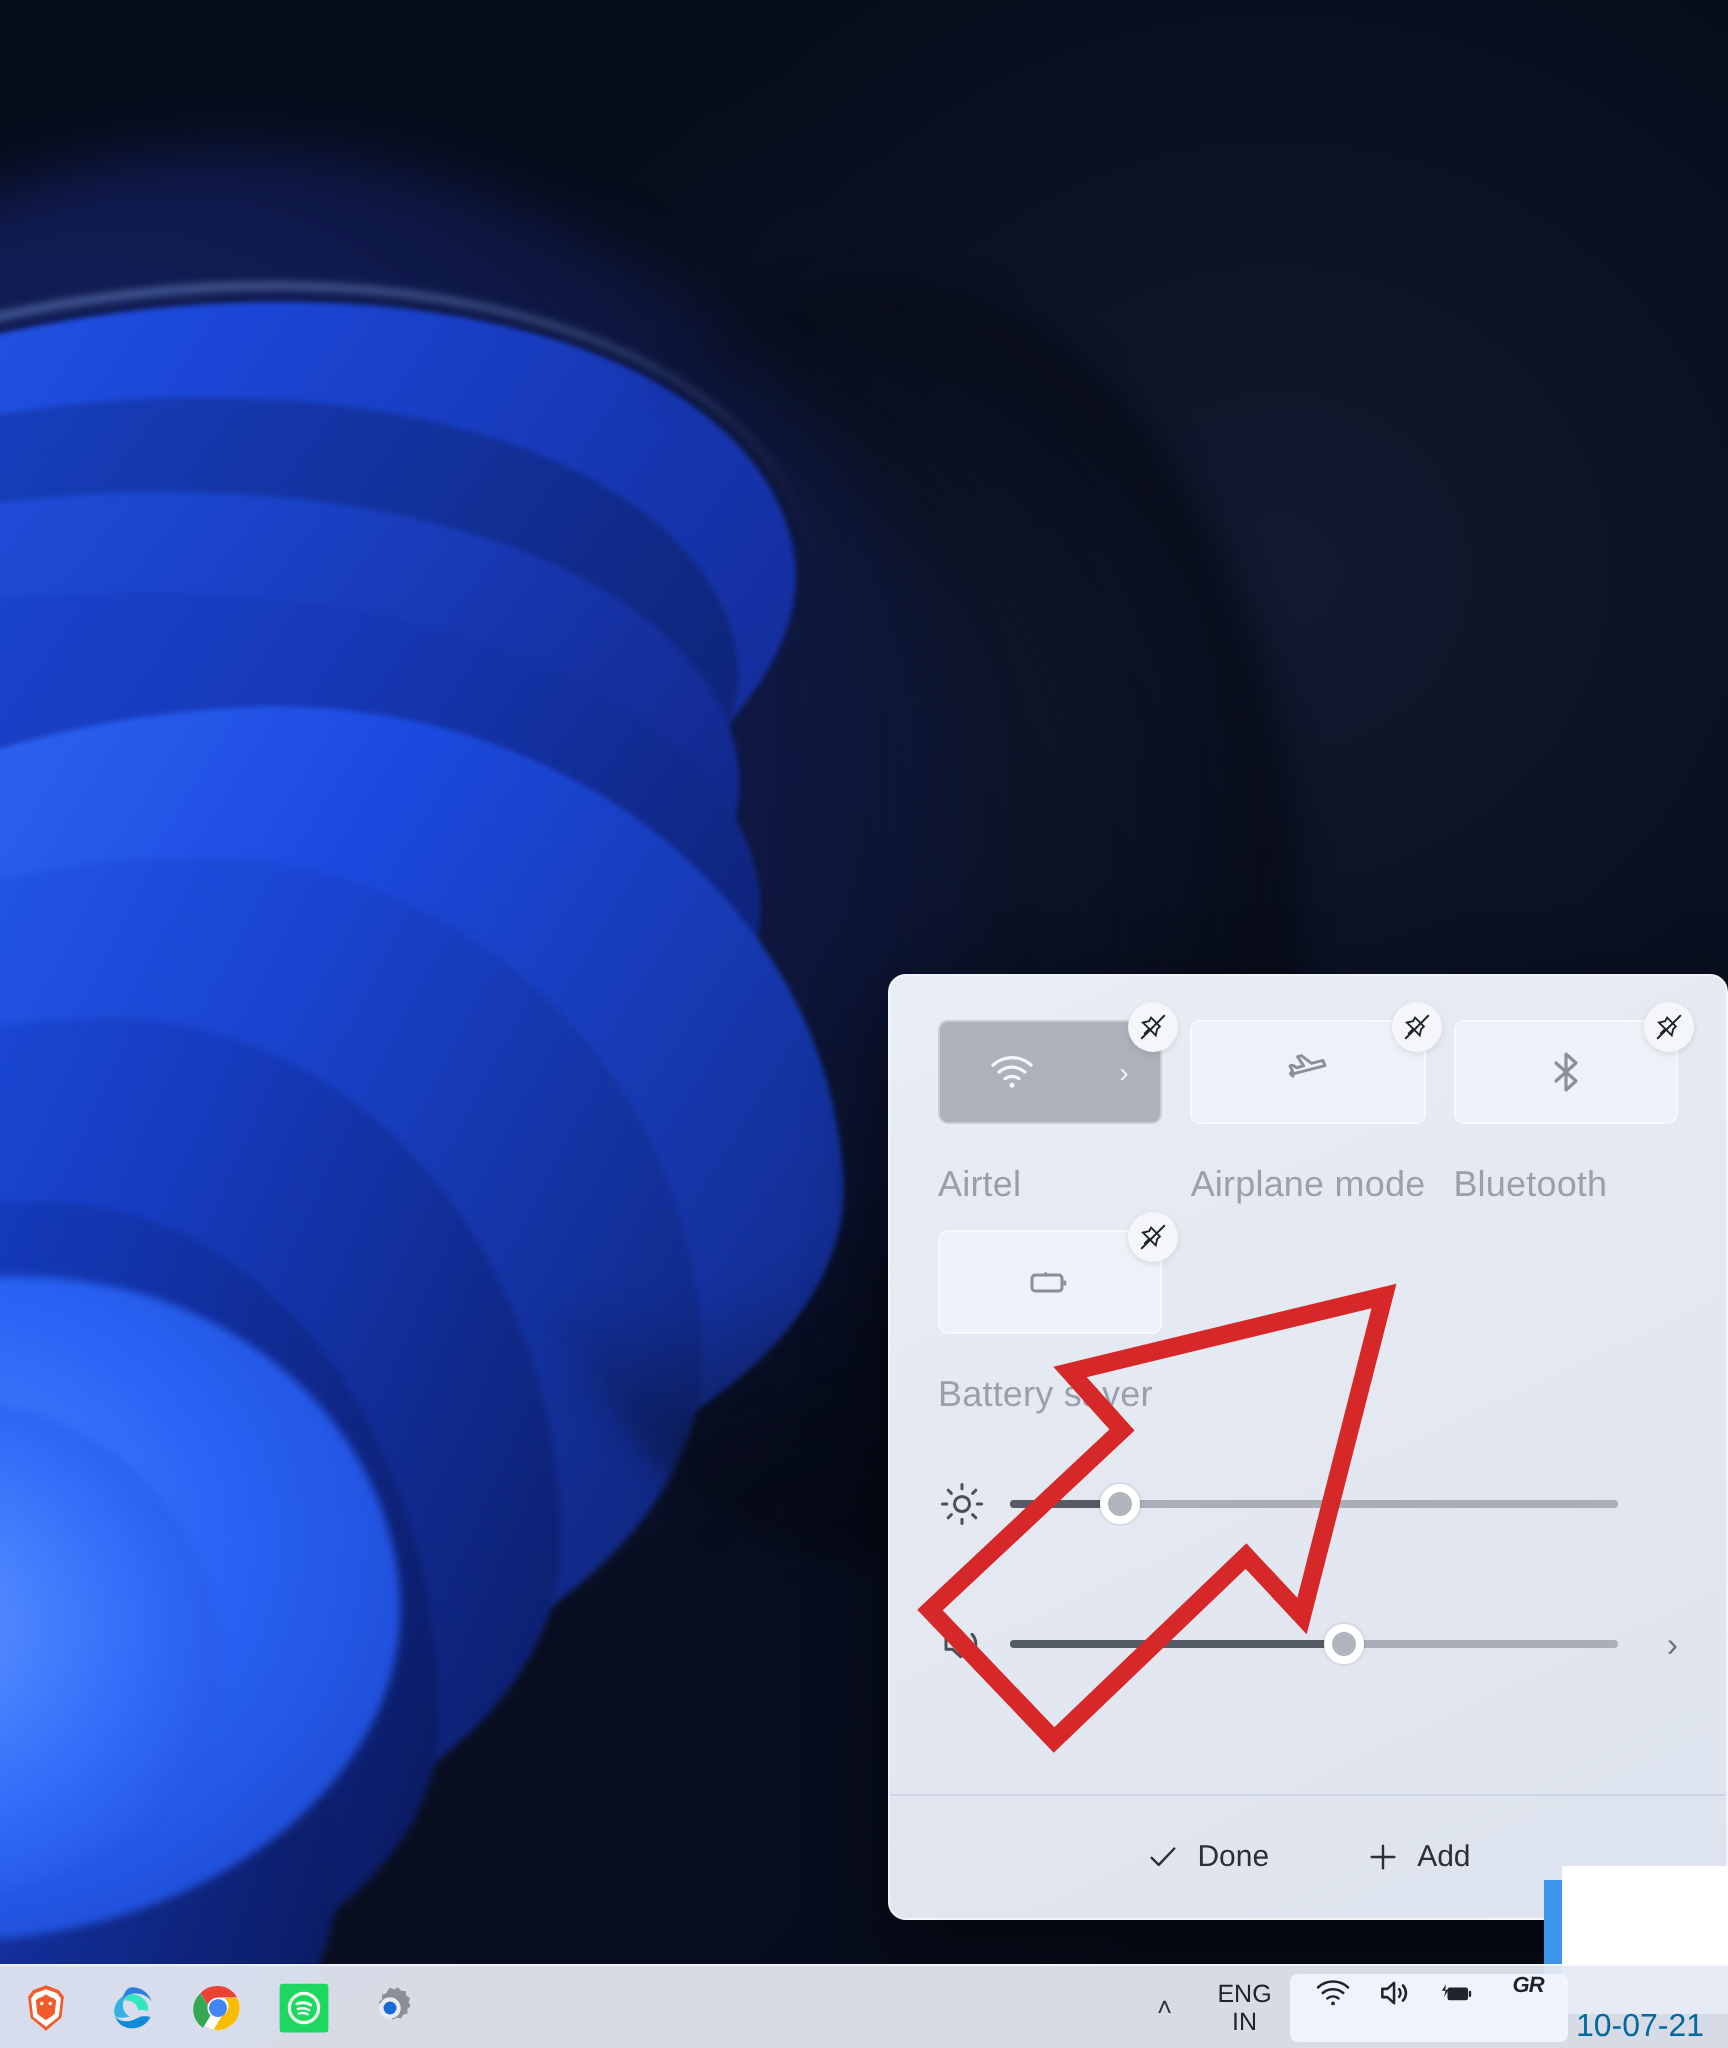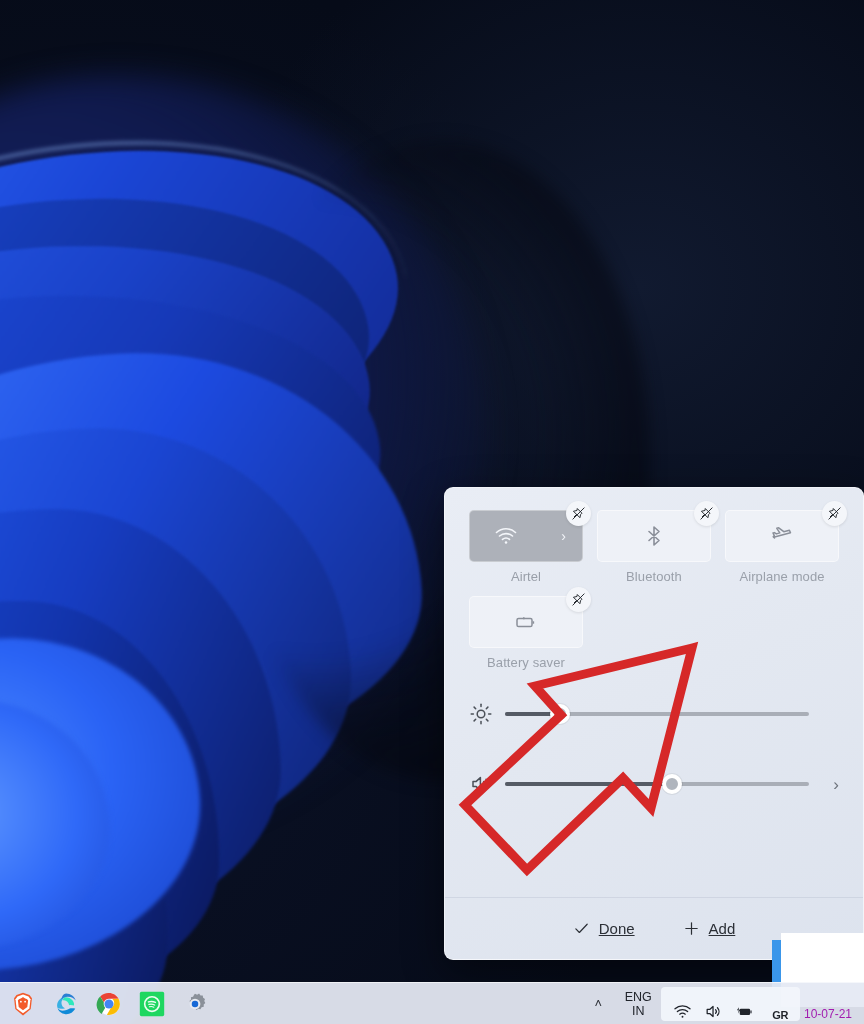--- a/index.html
+++ b/index.html
@@ -170,23 +170,23 @@
   .tile .tile-chevron {
     position: absolute; right: 16px; top: 50%;
     transform: translateY(-50%);
     font-size: 14px; color: #f2f4f8; line-height: 1;
   }
   .tile-icon { width: 24px; height: 24px; display:block; }
   .tile.active .tile-icon { stroke: #f4f6fa; color: #f4f6fa; }
   .tile:not(.active) .tile-icon { stroke: #8a8f99; color: #8a8f99; }
 
   .tile-label {
-    margin-top: 7px;
-    text-align: center;
-    font-size: 13px;
+    margin-top: 20px;
+    text-align: left;
+    font-size: 18px;
     color: #9aa0aa;
     letter-spacing: .1px;
     white-space: nowrap;
     overflow: hidden;
   }
   .tile-label.on { color: #989ea8; }
 
   .pin-badge {
     position: absolute;
     right: -8px; top: -9px;
@@ -256,21 +256,21 @@
     height: 62px;
     border-top: 1px solid rgba(150,160,180,0.22);
     display: flex;
     align-items: center;
     justify-content: center;
     gap: 28px;
   }
   .footer-btn {
     display: flex; align-items: center; gap: 9px;
     font-size: 15px; color: #2b2f36;
-    padding: 6px 10px; border-radius: 4px; text-decoration: underline;
+    padding: 6px 10px; border-radius: 4px;
   }
   .footer-btn svg { width: 17px; height: 17px; }
 
   
   #annotation-arrow {
     position: absolute;
     left: 455px; top: 630px;
     width: 260px; height: 260px;
     pointer-events: none;
     z-index: 30;
@@ -325,35 +325,36 @@
     width: 34px; text-align: center;
     font-size: 13px; color: #2b2f36;
   }
   #tray-lang {
     width: 46px;
     text-align: center;
     font-size: 12.5px; line-height: 14px;
     color: #20242b;
   }
   #tray-status {
-    display: flex; align-items: flex-end; gap: 12px;
+    display: flex; align-items: flex-start; gap: 12px;
     padding: 0 12px;
     height: 34px;
     border-radius: 4px;
     background: rgba(243,246,252,0.9);
+    font-style: italic;
   }
   #tray-status svg { width: 19px; height: 19px; color: #20242b; }
   #tray-grammarly {
     font-size: 11px; font-weight: bold; color: #1f2329;
     letter-spacing: -0.4px;
     padding-left: 6px;
   }
   #tray-clock {
-    font-size: 12px;
-    color: #a21caf;
+    font-size: 16px;
+    color: #0369a1;
     padding: 0 8px 0 4px;
     text-align: center;
     line-height: 16px;
     position: relative;
     z-index: 26;
     align-self: flex-end;
     margin-bottom: 3px;
   }
 </style>
 </head>
@@ -396,46 +397,46 @@
           <svg viewBox="0 0 24 24" fill="none" stroke="#1f2329" stroke-width="1.5" stroke-linecap="round">
             <path d="M9.5 3.5l7 7-2.2 2.2-1.1 5-5.2-5.2-4 4 4-4L2.9 7.4l5-1.1z" transform="translate(1 1)"></path>
             <line x1="3" y1="21" x2="21" y2="3"></line>
           </svg>
         </div>
         <div class="tile-label on">Airtel</div>
       </div>
 
       <div class="tile-cell">
         <div class="tile">
-          <svg class="tile-icon" viewBox="0 0 24 24" fill="none" stroke="currentColor" stroke-width="1.6" stroke-linecap="round" stroke-linejoin="round">
-            <path d="M7 7.5l10 9-5 4.5V3l5 4.5-10 9"></path>
+          <svg class="tile-icon" viewBox="0 0 24 24" fill="none" stroke="currentColor" stroke-width="1.5" stroke-linejoin="round">
+            <path d="M3.5 13.2l17-4.4-1.1-2.6-5.6 1.5-5.1-3.9-1.9.5 3 4.6-3.4 1-2-1.3-1.4.4 1.3 2.6-1.1 1.1 1.3 1.3z"></path>
           </svg>
         </div>
         <div class="pin-badge">
           <svg viewBox="0 0 24 24" fill="none" stroke="#1f2329" stroke-width="1.5" stroke-linecap="round">
             <path d="M9.5 3.5l7 7-2.2 2.2-1.1 5-5.2-5.2-4 4 4-4L2.9 7.4l5-1.1z" transform="translate(1 1)"></path>
             <line x1="3" y1="21" x2="21" y2="3"></line>
           </svg>
         </div>
-        <div class="tile-label">Bluetooth</div>
+        <div class="tile-label">Airplane mode</div>
       </div>
 
       <div class="tile-cell">
         <div class="tile">
-          <svg class="tile-icon" viewBox="0 0 24 24" fill="none" stroke="currentColor" stroke-width="1.5" stroke-linejoin="round">
-            <path d="M3.5 13.2l17-4.4-1.1-2.6-5.6 1.5-5.1-3.9-1.9.5 3 4.6-3.4 1-2-1.3-1.4.4 1.3 2.6-1.1 1.1 1.3 1.3z"></path>
+          <svg class="tile-icon" viewBox="0 0 24 24" fill="none" stroke="currentColor" stroke-width="1.6" stroke-linecap="round" stroke-linejoin="round">
+            <path d="M7 7.5l10 9-5 4.5V3l5 4.5-10 9"></path>
           </svg>
         </div>
         <div class="pin-badge">
           <svg viewBox="0 0 24 24" fill="none" stroke="#1f2329" stroke-width="1.5" stroke-linecap="round">
             <path d="M9.5 3.5l7 7-2.2 2.2-1.1 5-5.2-5.2-4 4 4-4L2.9 7.4l5-1.1z" transform="translate(1 1)"></path>
             <line x1="3" y1="21" x2="21" y2="3"></line>
           </svg>
         </div>
-        <div class="tile-label">Airplane mode</div>
+        <div class="tile-label">Bluetooth</div>
       </div>
 
 
       <div class="tile-cell">
         <div class="tile">
           <svg class="tile-icon" viewBox="0 0 24 24" fill="none" stroke="currentColor" stroke-width="1.5" stroke-linejoin="round">
             <rect x="3" y="8.5" width="15" height="8" rx="1.6"></rect>
             <path d="M19.4 11.3v2.4"></path>
             <path d="M9.8 7.2v2"></path>
           </svg>

